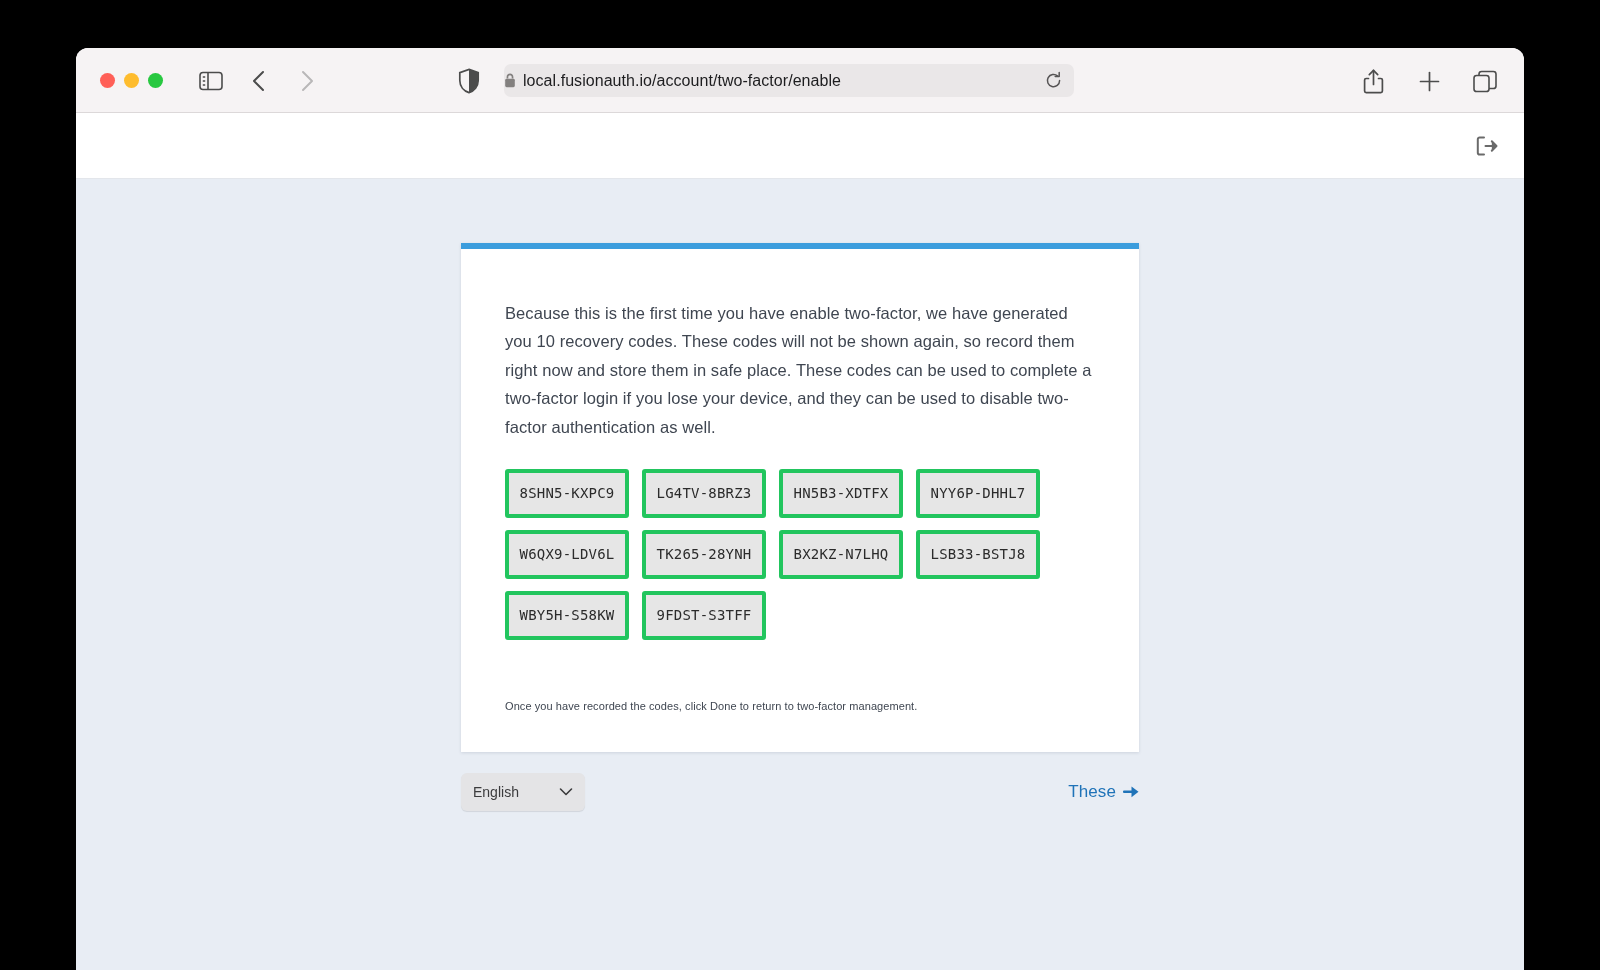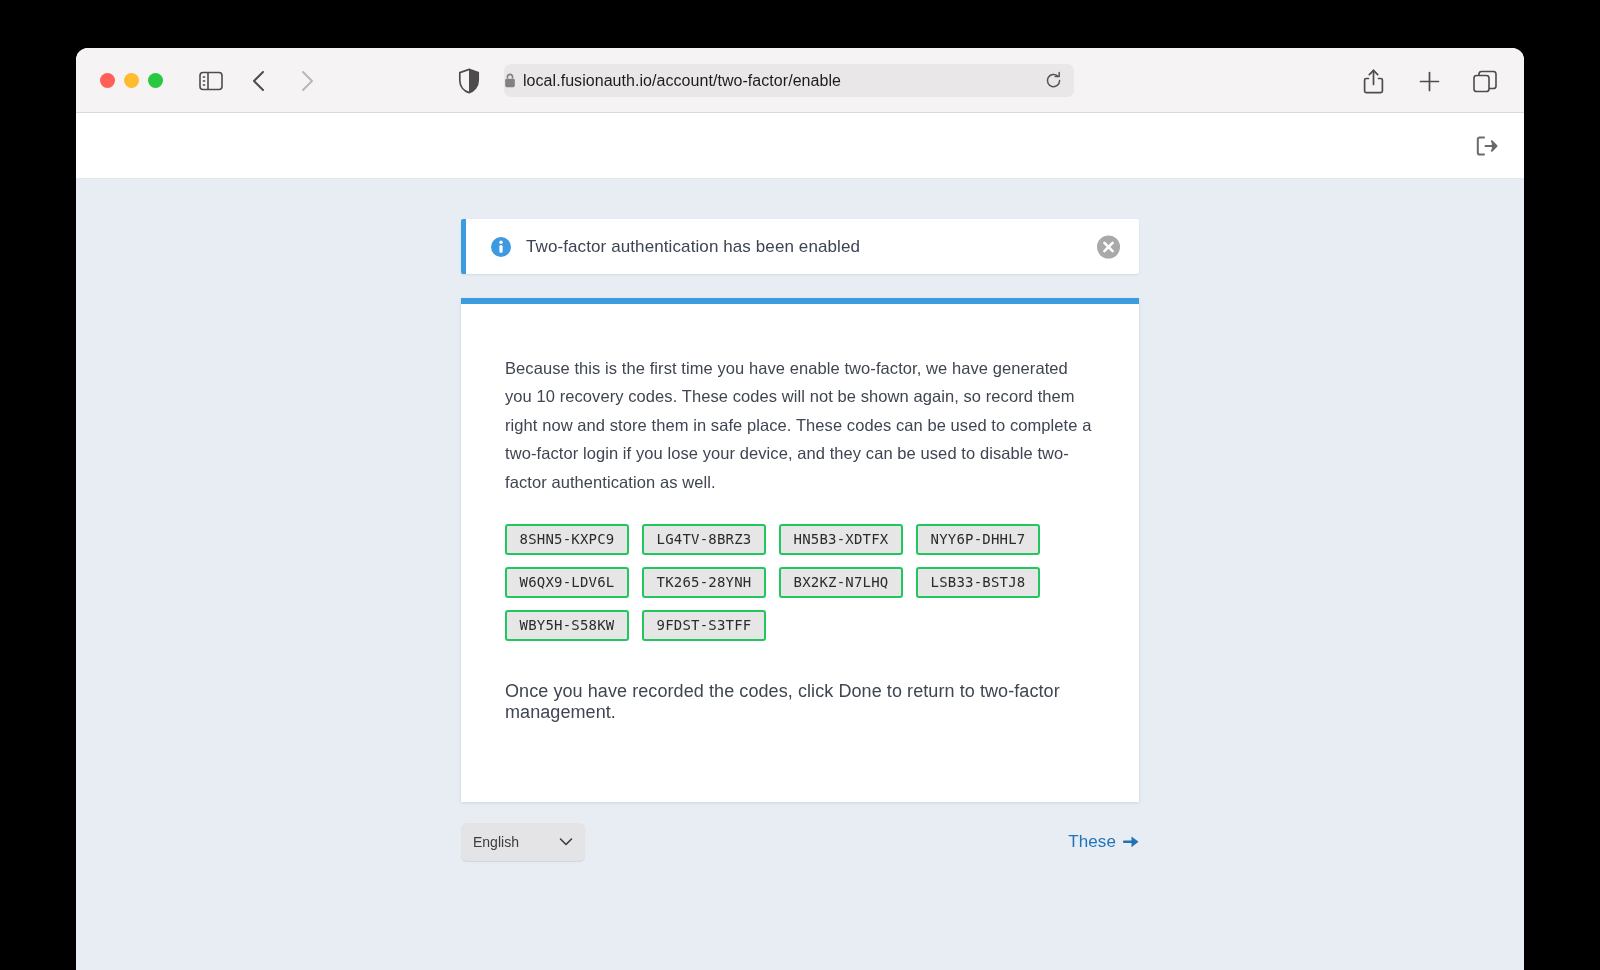--- a/index.html
+++ b/index.html
@@ -182,37 +182,37 @@
   }
 
   .codes-grid {
     margin-top: 28px;
     display: grid;
     grid-template-columns: repeat(4, 124px);
     gap: 12px 13px;
     justify-content: start;
   }
   .code-chip {
-    height: 31px;
+    height: 49px;
     background: #e6e6e6;
-    border: 2px solid #22c55e;
+    border: 4px solid #22c55e;
     border-radius: 3px;
     display: flex;
     align-items: center;
     justify-content: center;
     font-family: "DejaVu Sans Mono", "Liberation Mono", monospace;
     font-size: 14px;
     color: #2b2b2b;
     letter-spacing: 0.2px;
     user-select: all;
   }
 
   .card-footnote {
-    margin-top: 40px;
-    font-size: 18px;
+    margin-top: 60px;
+    font-size: 11px;
     color: #3f4651;
     letter-spacing: 0.08px;
   }
 
   
   .footer-row {
     margin-top: 20px;
     display: flex;
     align-items: center;
     justify-content: space-between;
@@ -344,39 +344,20 @@
         <path d="M9 2.5H4.6C3.6 2.5 2.8 3.3 2.8 4.3v13.4c0 1 .8 1.8 1.8 1.8H9"></path>
         <line x1="10.5" y1="11" x2="21" y2="11"></line>
         <polyline points="16.8,6.3 21.5,11 16.8,15.7" fill="currentColor"></polyline>
       </svg>
     </span>
   </div>
 
   <div class="page-body">
     <div class="content-col">
 
-      <div class="alert">
-        <span class="alert-icon">
-          <svg width="22" height="22" viewBox="0 0 22 22">
-            <circle cx="11" cy="11" r="10" fill="#3d9ae0"></circle>
-            <circle cx="11" cy="6.2" r="1.7" fill="#ffffff"></circle>
-            <rect x="9.4" y="9.2" width="3.2" height="7.6" rx="1.1" fill="#ffffff"></rect>
-          </svg>
-        </span>
-        <span class="alert-text">Two-factor authentication has been enabled</span>
-        <span class="alert-close">
-          <svg width="25" height="25" viewBox="0 0 25 25">
-            <circle cx="12.5" cy="12.5" r="11.5" fill="#a9a9a9"></circle>
-            <g stroke="#ffffff" stroke-width="2.6" stroke-linecap="round">
-              <line x1="8.4" y1="8.4" x2="16.6" y2="16.6"></line>
-              <line x1="16.6" y1="8.4" x2="8.4" y2="16.6"></line>
-            </g>
-          </svg>
-        </span>
-      </div>
 
       <div class="card">
         <p class="card-paragraph">Because this is the first time you have enable two-factor, we have generated you 10 recovery codes. These codes will not be shown again, so record them right now and store them in safe place. These codes can be used to complete a two-factor login if you lose your device, and they can be used to disable two-factor authentication as well.</p>
 
         <div class="codes-grid">
           <span class="code-chip">8SHN5-KXPC9</span>
           <span class="code-chip">LG4TV-8BRZ3</span>
           <span class="code-chip">HN5B3-XDTFX</span>
           <span class="code-chip">NYY6P-DHHL7</span>
           <span class="code-chip">W6QX9-LDV6L</span>

